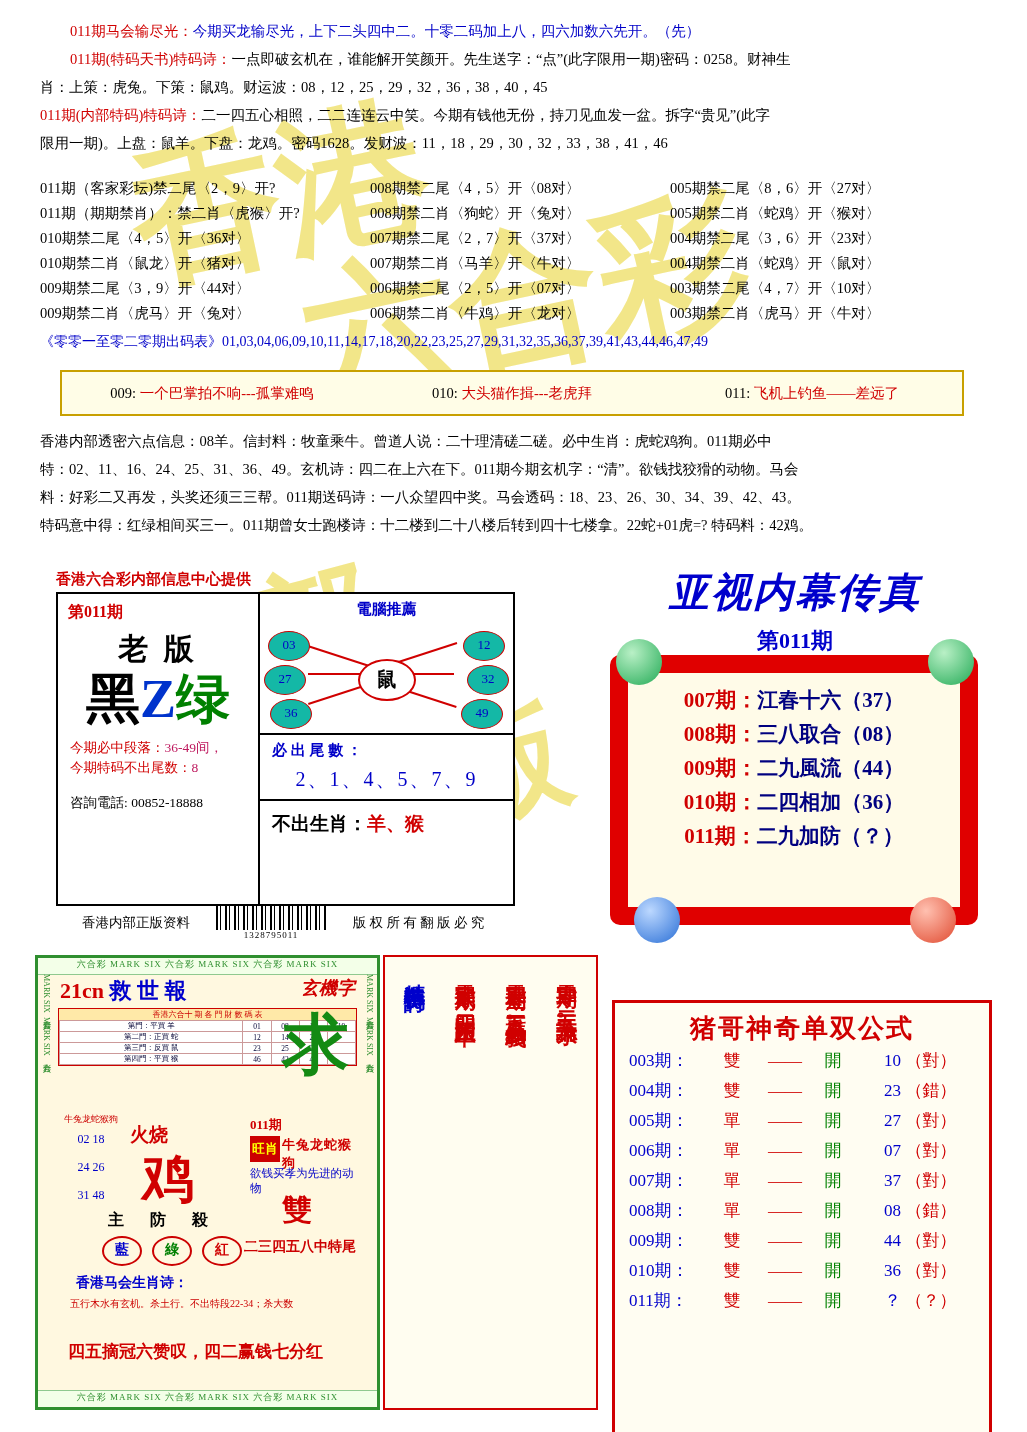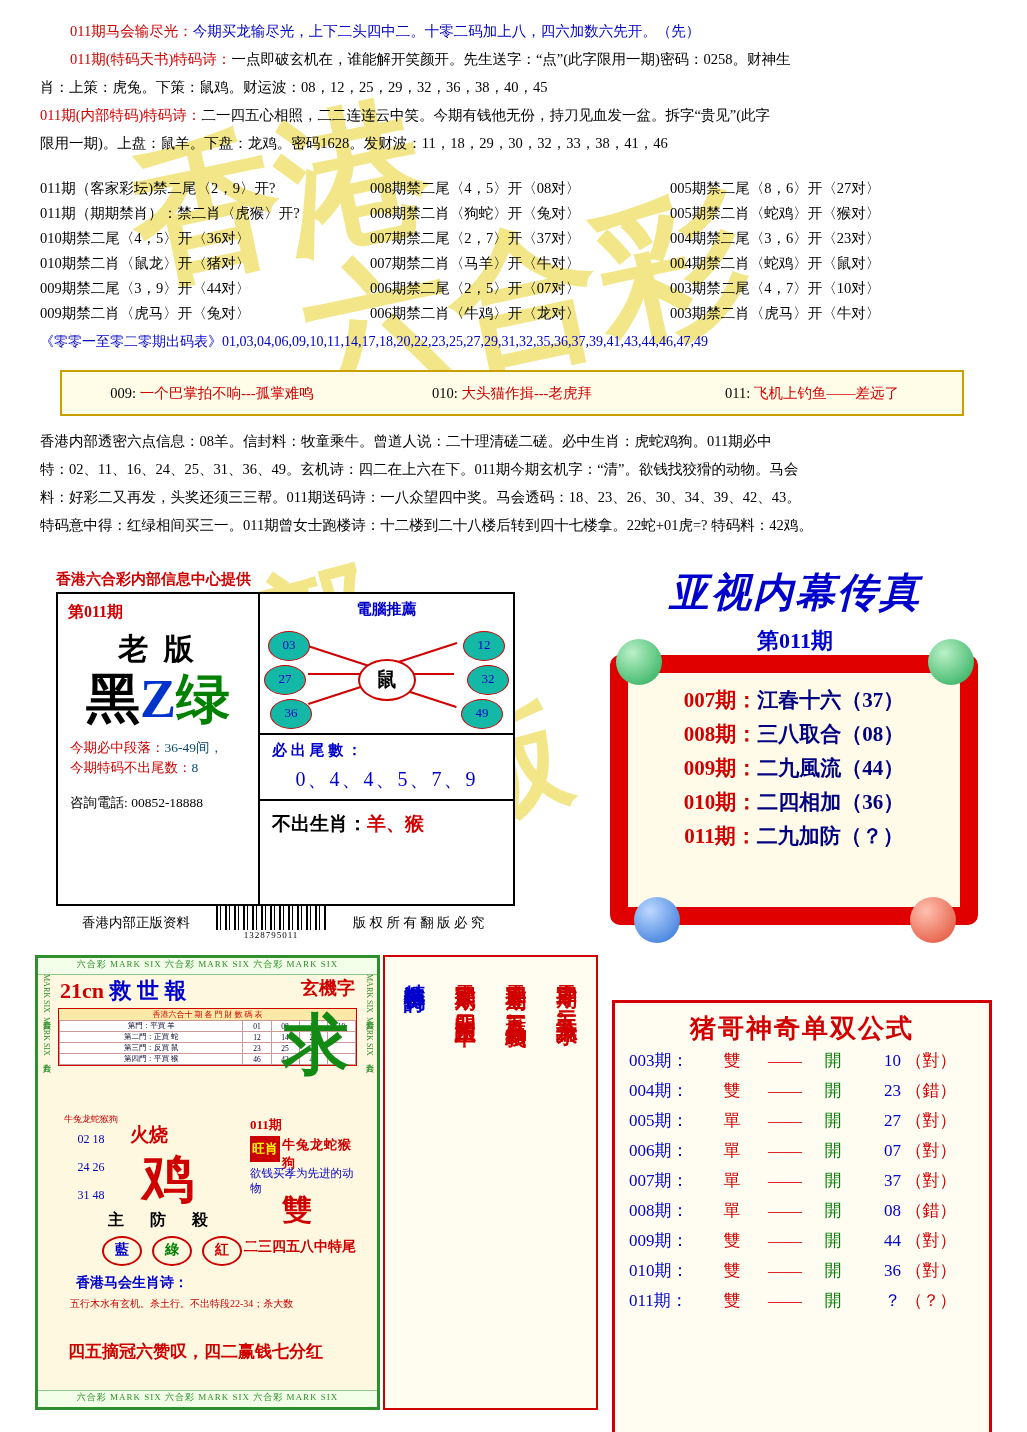--- a/index.html
+++ b/index.html
@@ -49,21 +49,21 @@
   .p1 .frame{position:absolute;left:8px;top:22px;width:455px;height:310px;border:2px solid #000;display:flex;background:#fff;}
   .p1 .left{width:200px;border-right:2px solid #000;position:relative;}
   .p1 .right{flex:1;position:relative;}
   .p1 .qi{color:#d00000;font-size:16px;font-weight:bold;margin:8px 0 0 10px;}
   .p1 .lao{font-size:30px;font-weight:bold;color:#000;text-align:center;margin-top:6px;letter-spacing:4px;}
   .p1 .bigz{font-size:54px;font-weight:bold;text-align:center;line-height:58px;}
   .p1 .bigz .k{color:#000;}
   .p1 .bigz .z{color:#0033cc;}
   .p1 .bigz .g{color:#008000;}
   .p1 .lines{font-size:13.5px;color:#d00000;line-height:20px;margin:10px 0 0 12px;}
-  .p1 .lines .b{color:#0c4a6e;}
+  .p1 .lines .b{color:#be185d;}
   .p1 .tel{font-size:13.5px;color:#000;margin:16px 0 0 12px;}
   .p1 .pcrec{text-align:center;color:#0000c8;font-size:15px;font-weight:bold;margin-top:6px;}
   .p1 .netwrap{position:relative;height:110px;margin-top:4px;}
   .p1 .hub{position:absolute;left:50%;top:36px;transform:translateX(-50%);width:54px;height:38px;border:2px solid #d00000;border-radius:50%;text-align:center;line-height:36px;font-size:20px;font-weight:bold;color:#000;background:#fff;z-index:3;}
   .p1 .nd{position:absolute;width:40px;height:28px;border:1.5px solid #d00000;border-radius:50%;text-align:center;line-height:26px;font-size:13px;color:#0000c8;background:#14b8a6;z-index:3;}
   .p1 .seg{position:absolute;height:1.5px;background:#d00000;z-index:1;transform-origin:0 0;}
   .p1 .divh{border-top:2px solid #000;}
   .p1 .sec2{font-size:15px;color:#0000c8;font-weight:bold;margin:6px 0 0 12px;}
   .p1 .nums{font-size:20px;color:#0000c8;letter-spacing:2px;text-align:center;margin-top:6px;}
   .p1 .sec3{font-size:19px;font-weight:bold;margin:10px 0 0 12px;}
@@ -92,21 +92,21 @@
 
   
   .p3{position:absolute;left:35px;top:955px;width:345px;height:455px;border:3px solid #2f8f2f;background:#fff8e0;box-sizing:border-box;}
   .p3 .topbar,.p3 .botbar{height:16px;background:#f3ffe8;font-size:9px;color:#2f8f2f;text-align:center;letter-spacing:1px;border-bottom:1px solid #8fc98f;}
   .p3 .botbar{border-top:1px solid #8fc98f;border-bottom:none;position:absolute;left:0;bottom:0;width:100%;}
   .p3 .sidebar{position:absolute;top:16px;bottom:16px;width:16px;font-size:8px;color:#2f8f2f;writing-mode:vertical-rl;line-height:16px;}
   .p3 .sl{left:0;} .p3 .sr{right:0;}
   .p3 .inner{position:absolute;left:16px;right:16px;top:16px;bottom:16px;}
   .p3 .brand{font-size:22px;font-weight:bold;color:#0000cc;padding:2px 0 0 6px;display:inline-block;}
   .p3 .brand .r{color:#d00000;}
-  .p3 .xuan{position:absolute;right:6px;top:2px;color:#d00000;font-size:18px;font-weight:bold;}
+  .p3 .xuan{position:absolute;right:6px;top:2px;color:#d00000;font-size:18px;font-weight:bold;font-style:italic;}
   .p3 .tbl{margin:2px 4px 0 4px;border:1px solid #c00;font-size:7.5px;background:#fff;}
   .p3 .tbl .cap{background:#ffe9a8;color:#c00;text-align:center;font-size:8px;}
   .p3 .tbl table{border-collapse:collapse;width:100%;}
   .p3 .tbl td{border:.5px solid #c99;text-align:center;padding:0;height:10px;color:#003;}
   .p3 .qiu{position:absolute;right:12px;top:26px;font-size:66px;color:#138a13;font-weight:bold;}
   .p3 .huo{position:absolute;left:76px;top:148px;color:#d00000;font-size:19px;font-weight:bold;}
   .p3 .ji{position:absolute;left:88px;top:170px;color:#d00000;font-size:52px;font-weight:bold;}
   .p3 .leftnums{position:absolute;left:6px;top:140px;width:62px;font-size:12px;color:#0000c8;text-align:center;line-height:28px;}
   .p3 .leftnums .cap{font-size:9px;color:#c00;line-height:11px;}
   .p3 .qi011{position:absolute;left:196px;top:142px;color:#d00000;font-size:13px;font-weight:bold;}
@@ -241,21 +241,21 @@
           <div class="hub">鼠</div>
           <div class="nd" style="left:8px;top:8px;">03</div>
           <div class="nd" style="left:4px;top:42px;">27</div>
           <div class="nd" style="left:10px;top:76px;">36</div>
           <div class="nd" style="right:8px;top:8px;">12</div>
           <div class="nd" style="right:4px;top:42px;">32</div>
           <div class="nd" style="right:10px;top:76px;">49</div>
         </div>
         <div class="divh"></div>
         <div class="sec2">必 出 尾 數 ：</div>
-        <div class="nums">0、4、4、5、7、9</div>
+        <div class="nums">2、1、4、5、7、9</div>
         <div class="divh" style="margin-top:6px;"></div>
         <div class="sec3">
           <span>不出生肖：</span><span class="zx">羊、猴</span>
         </div>
       </div>
     </div>
     <div class="footer">
       <div class="f1">香港内部正版资料</div>
       <div class="barcode">
         <div class="bars"></div>

